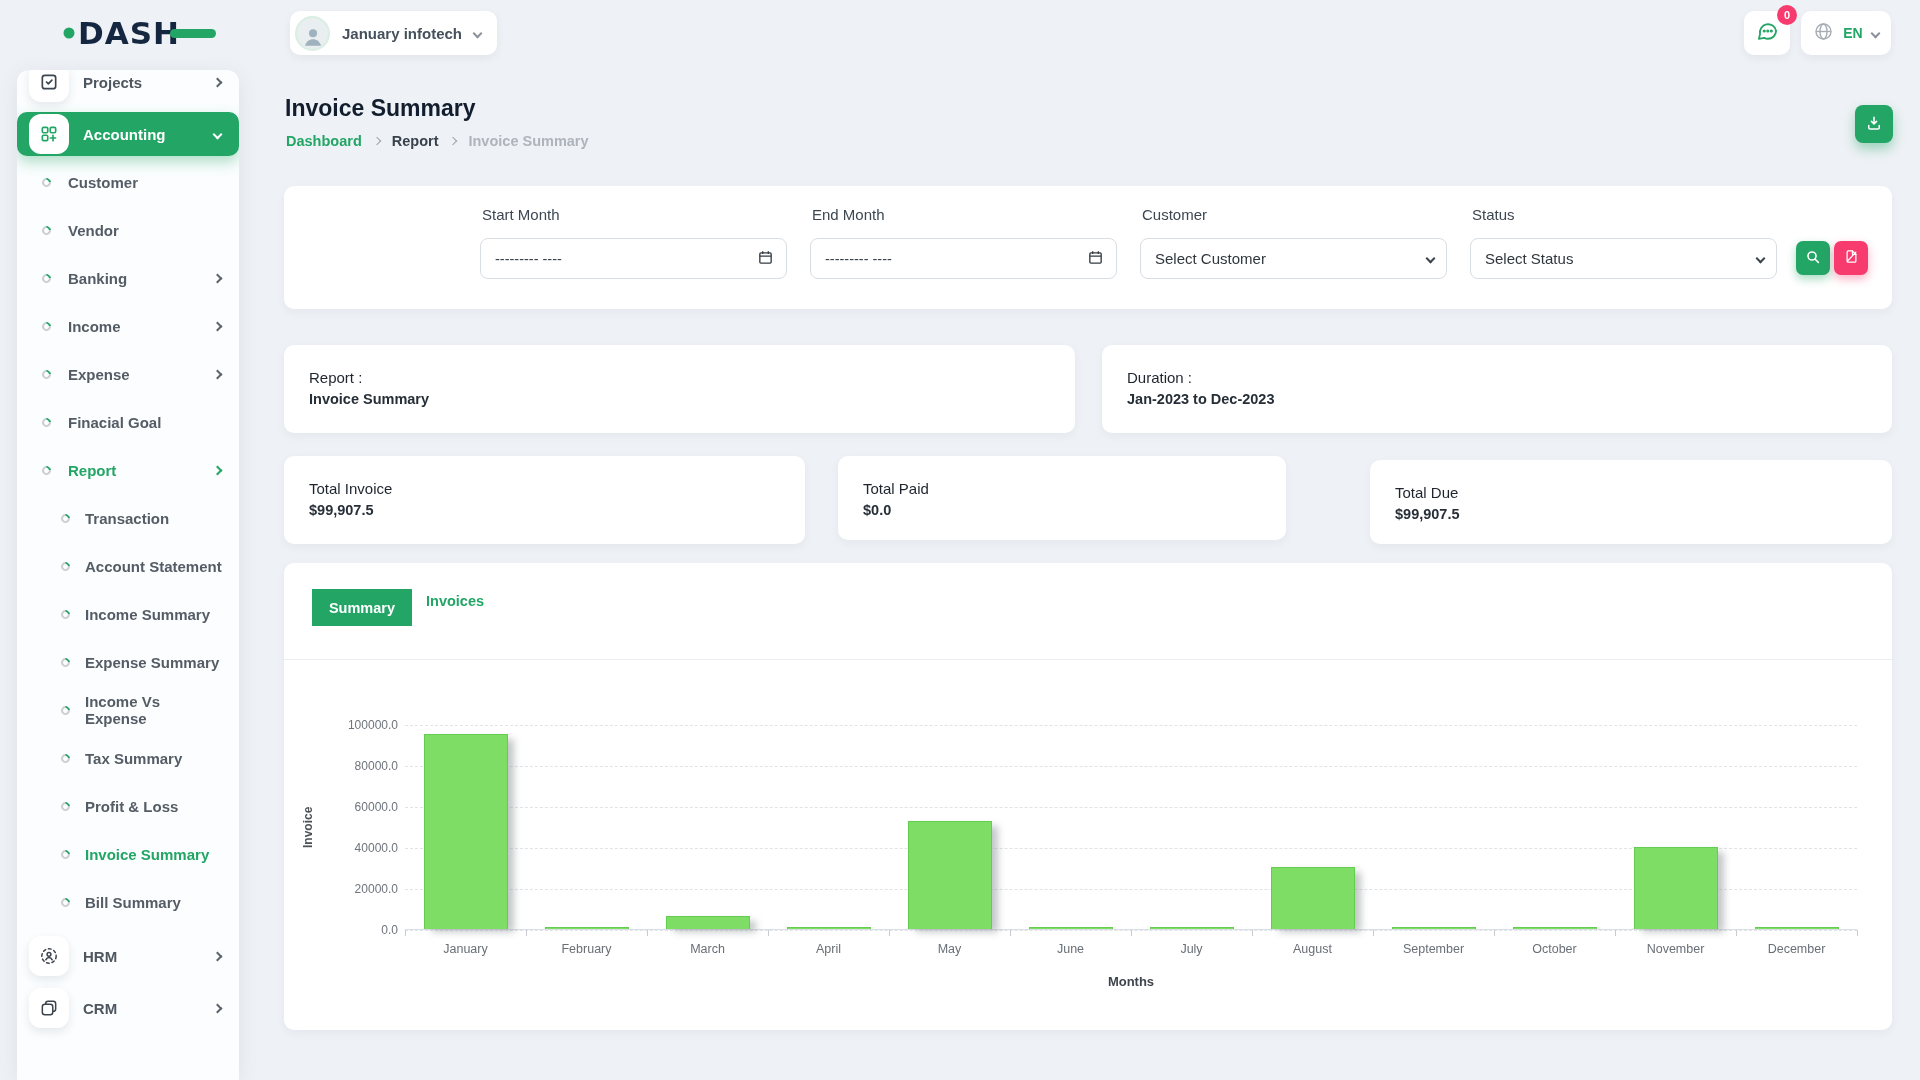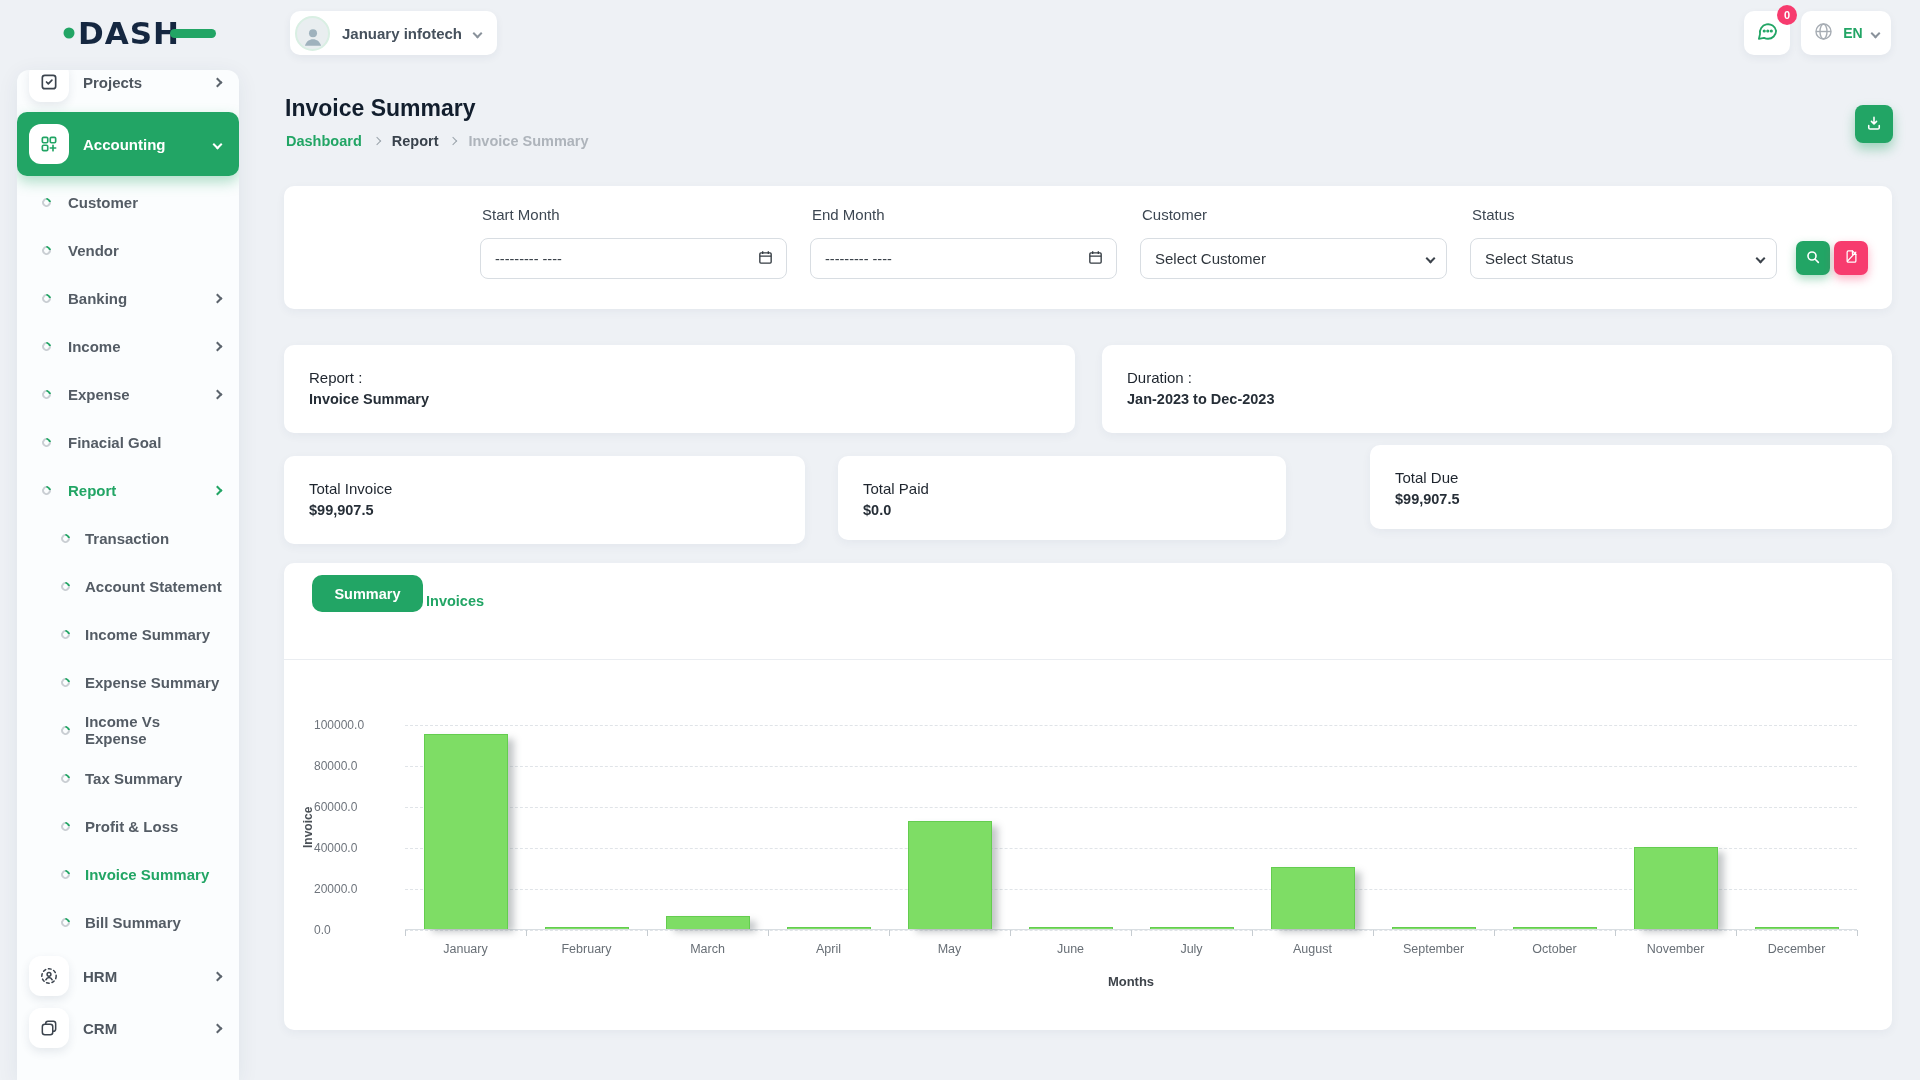--- a/index.html
+++ b/index.html
@@ -19,21 +19,21 @@
   
   .logo { position:absolute; left:62px; top:12px; width:160px; height:42px; cursor:pointer; }
 
   
   .sidebar { position:absolute; left:17px; top:70px; width:222px; height:1010px; background:#fbfdfe; border-radius:12px 12px 0 0; box-shadow:0 4px 22px rgba(35,55,90,.07); overflow:hidden; }
   .nav { margin-top:-12px; }
   .nav-item { display:flex; align-items:center; gap:14px; height:48px; padding:0 12px; cursor:pointer; }
   .iconbox { flex:none; width:40px; height:40px; background:#fff; border-radius:12px; box-shadow:0 4px 10px rgba(40,60,90,.10); display:flex; align-items:center; justify-content:center; color:#3c444e; }
   .nav-label { font-size:15px; font-weight:700; color:#4e565f; }
   .nav-item .chev { margin-left:auto; margin-right:6px; }
-  .nav-item.pill { height:64px; margin:6px 0 0 0; background:#22a565; border-radius:10px; box-shadow:0 6px 14px rgba(34,165,101,.35); }
+  .nav-item.pill { height:44px; margin:6px 0 0 0; background:#22a565; border-radius:10px; box-shadow:0 6px 14px rgba(34,165,101,.35); }
   .nav-item.pill .nav-label { color:#fff; }
   .nav-item.pill .iconbox { color:#22a565; box-shadow:none; }
   .submenu { padding-top:2px; }
   .sub-item { display:flex; align-items:center; gap:17px; height:48px; padding:0 14px 0 25px; cursor:pointer; }
   .sub-label { font-size:15px; font-weight:600; color:#545c65; }
   .sub-item .chev { margin-left:auto; margin-right:4px; }
   .sub-item.active .sub-label { color:#22a565; font-weight:700; }
   .sub2-item { display:flex; align-items:center; gap:15px; height:48px; padding:0 14px 0 44px; cursor:pointer; }
   .sub2-label { font-size:15px; font-weight:600; color:#545c65; }
   .sub2-item.active .sub2-label { color:#22a565; font-weight:700; }
@@ -67,28 +67,28 @@
   .icon-btn { position:absolute; top:55px; width:34px; height:34px; border:none; border-radius:7px; display:flex; align-items:center; justify-content:center; cursor:pointer; }
   .icon-btn.search { left:1512px; background:#22a565; box-shadow:0 4px 10px rgba(34,165,101,.4); }
   .icon-btn.reset { left:1550px; background:#f73b6e; box-shadow:0 4px 10px rgba(247,59,110,.4); }
 
   
   .info-label { position:absolute; left:25px; top:24px; font-size:15px; font-weight:400; color:#1e252e; }
   .info-value { position:absolute; left:25px; top:46px; font-size:14.5px; font-weight:600; color:#262e37; }
 
   
   .chart-card { left:284px; top:563px; width:1608px; height:467px; }
-  .tab-pill { position:absolute; left:28px; top:12px; width:111px; height:37px; border:none; border-radius:10px; background:#22a565; color:#fff; font-size:14.5px; font-weight:700; cursor:pointer; font-family:inherit; }
+  .tab-pill { position:absolute; left:28px; top:26px; width:100px; height:37px; border:none; border-radius:0; background:#22a565; color:#fff; font-size:14.5px; font-weight:700; cursor:pointer; font-family:inherit; }
   .tab-link { position:absolute; left:142px; top:20px; height:37px; line-height:37px; color:#22a565; font-size:14.5px; font-weight:600; cursor:pointer; background:none; border:none; font-family:inherit; }
   .tab-divider { position:absolute; left:0; top:96px; width:1608px; border-top:1px solid #eaedf1; }
   .chart-area { position:absolute; left:0; top:96px; width:1608px; height:371px; }
   .y-axis-title { position:absolute; left:14px; top:66px; height:205px; width:20px; display:flex; align-items:center; justify-content:center; writing-mode:vertical-rl; transform:rotate(180deg); font-size:12px; font-weight:700; color:#4a5056; }
   .plot { position:absolute; left:121px; top:66px; width:1452px; height:205px; border-bottom:1px solid #d9dee2; }
   .gridline { position:absolute; left:0; width:100%; height:0; border-top:1px dashed #e0e4e8; }
-  .ytick { position:absolute; width:84px; font-size:12px; color:#6e747c; }
+  .ytick { position:absolute; width:84px; text-align:right; font-size:12px; color:#6e747c; }
   .bars { position:absolute; left:0; top:0; width:100%; height:100%; display:flex; align-items:flex-end; }
   .slot { flex:1 1 0; display:flex; justify-content:center; align-items:flex-end; height:100%; }
   .bar { width:84px; background:#7edd65; border:1px solid #64cd4f; border-bottom:none; box-shadow:7px 4px 7px -1px rgba(125,130,136,.45); }
   .axis-tick { position:absolute; top:205px; width:1px; height:6px; background:#c6ccd1; }
   .x-labels { position:absolute; left:121px; top:283px; width:1452px; display:flex; }
   .x-labels div { flex:1 1 0; text-align:center; font-size:12.5px; color:#686f76; }
   .x-axis-title { position:absolute; left:121px; top:315px; width:1452px; text-align:center; font-size:13px; font-weight:700; color:#3e444b; }
 </style>
 </head>
 <body>
@@ -339,21 +339,21 @@
 </section>
 
 <section class="card" style="left:284px;top:456px;width:521px;height:88px">
   <span class="info-label">Total Invoice</span>
   <span class="info-value">$99,907.5</span>
 </section>
 <section class="card" style="left:838px;top:456px;width:448px;height:84px">
   <span class="info-label">Total Paid</span>
   <span class="info-value">$0.0</span>
 </section>
-<section class="card" style="left:1370px;top:445px;width:522px;height:84px">
+<section class="card" style="left:1370px;top:460px;width:522px;height:84px">
   <span class="info-label">Total Due</span>
   <span class="info-value">$99,907.5</span>
 </section>
 
 <section class="card chart-card">
   <button class="tab-pill">Summary</button>
   <button class="tab-link">Invoices</button>
   <div class="tab-divider"></div>
 
   <div class="chart-area">

